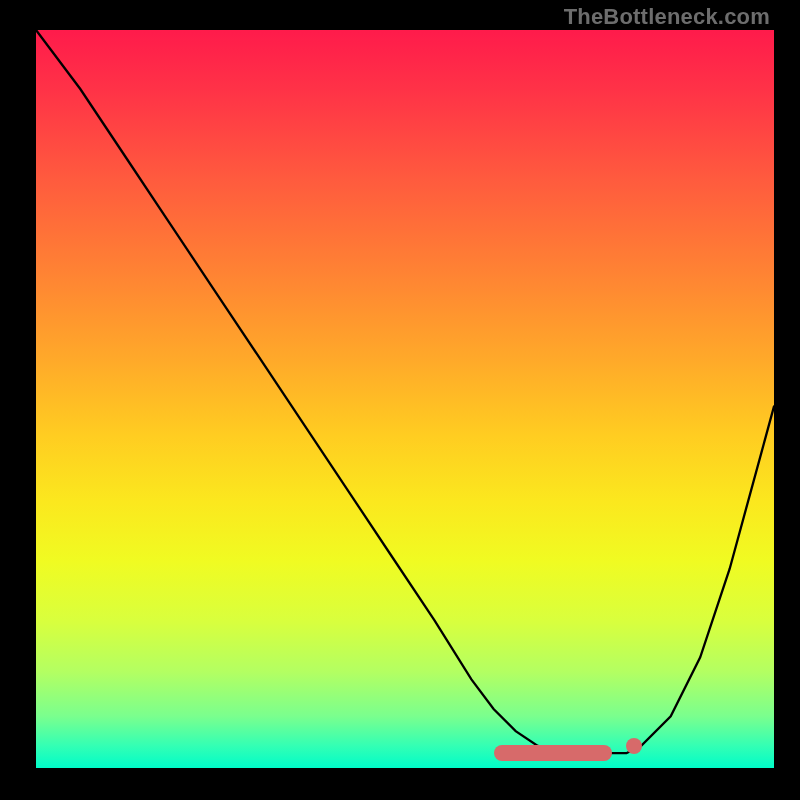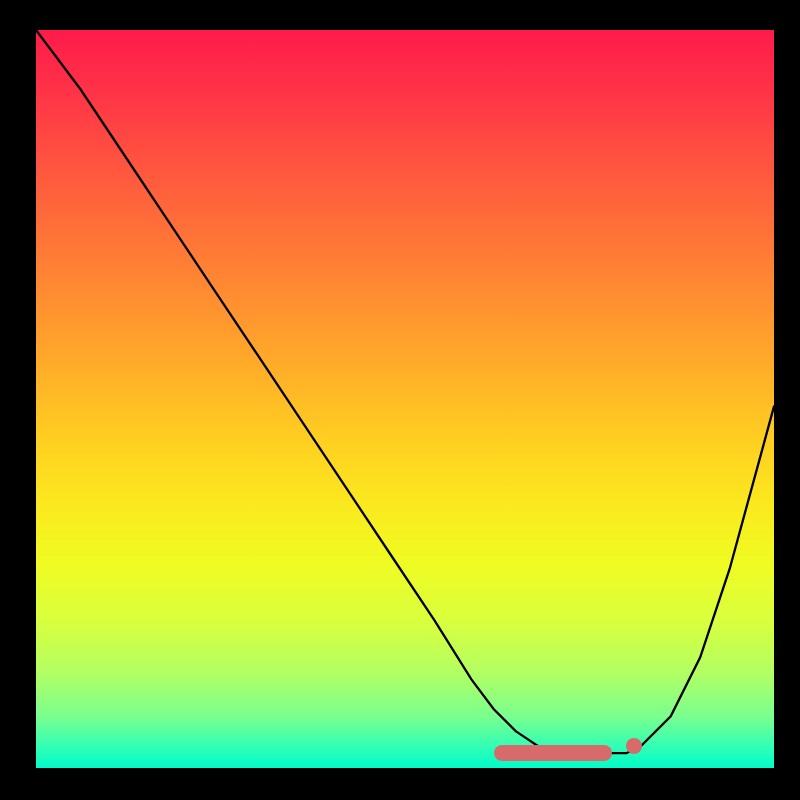--- a/index.html
+++ b/index.html
@@ -59,20 +59,21 @@
     font-weight: 600;
     color: #6d6d6d;
     letter-spacing: 0.2px;
   }
 </style>
 </head>
 <body>
 
 <div class="chart-container">
 
+  <div class="watermark">TheBottleneck.com</div>
 
   <div class="plot-area">
 
     <svg class="curve" viewBox="0 0 738 738" preserveAspectRatio="none">
       <path id="curve-path" d="M0.0 0.0 L44.3 59.0 L88.6 125.5 L132.8 191.9 L177.1 258.3 L221.4 324.7 L265.7 391.1 L310.0 457.6 L354.2 524.0 L398.5 590.4 L435.4 649.4 L457.6 679.0 L479.7 701.1 L501.8 715.9 L524.0 723.2 L546.1 723.2 L568.3 723.2 L590.4 723.2 L605.2 715.9 L634.7 686.3 L664.2 627.3 L693.7 538.7 L738.0 376.4" fill="none" stroke="#000" stroke-width="2.3" stroke-linecap="round"></path>
     </svg>
 
     <div class="marker" id="marker-bar" style="left: 457.56px; top: 715.24px; width: 118.08px; height: 16px;"></div>
     <div class="marker" id="marker-dot" style="left: 589.78px; top: 707.86px; width: 16px; height: 16px;"></div>
 

